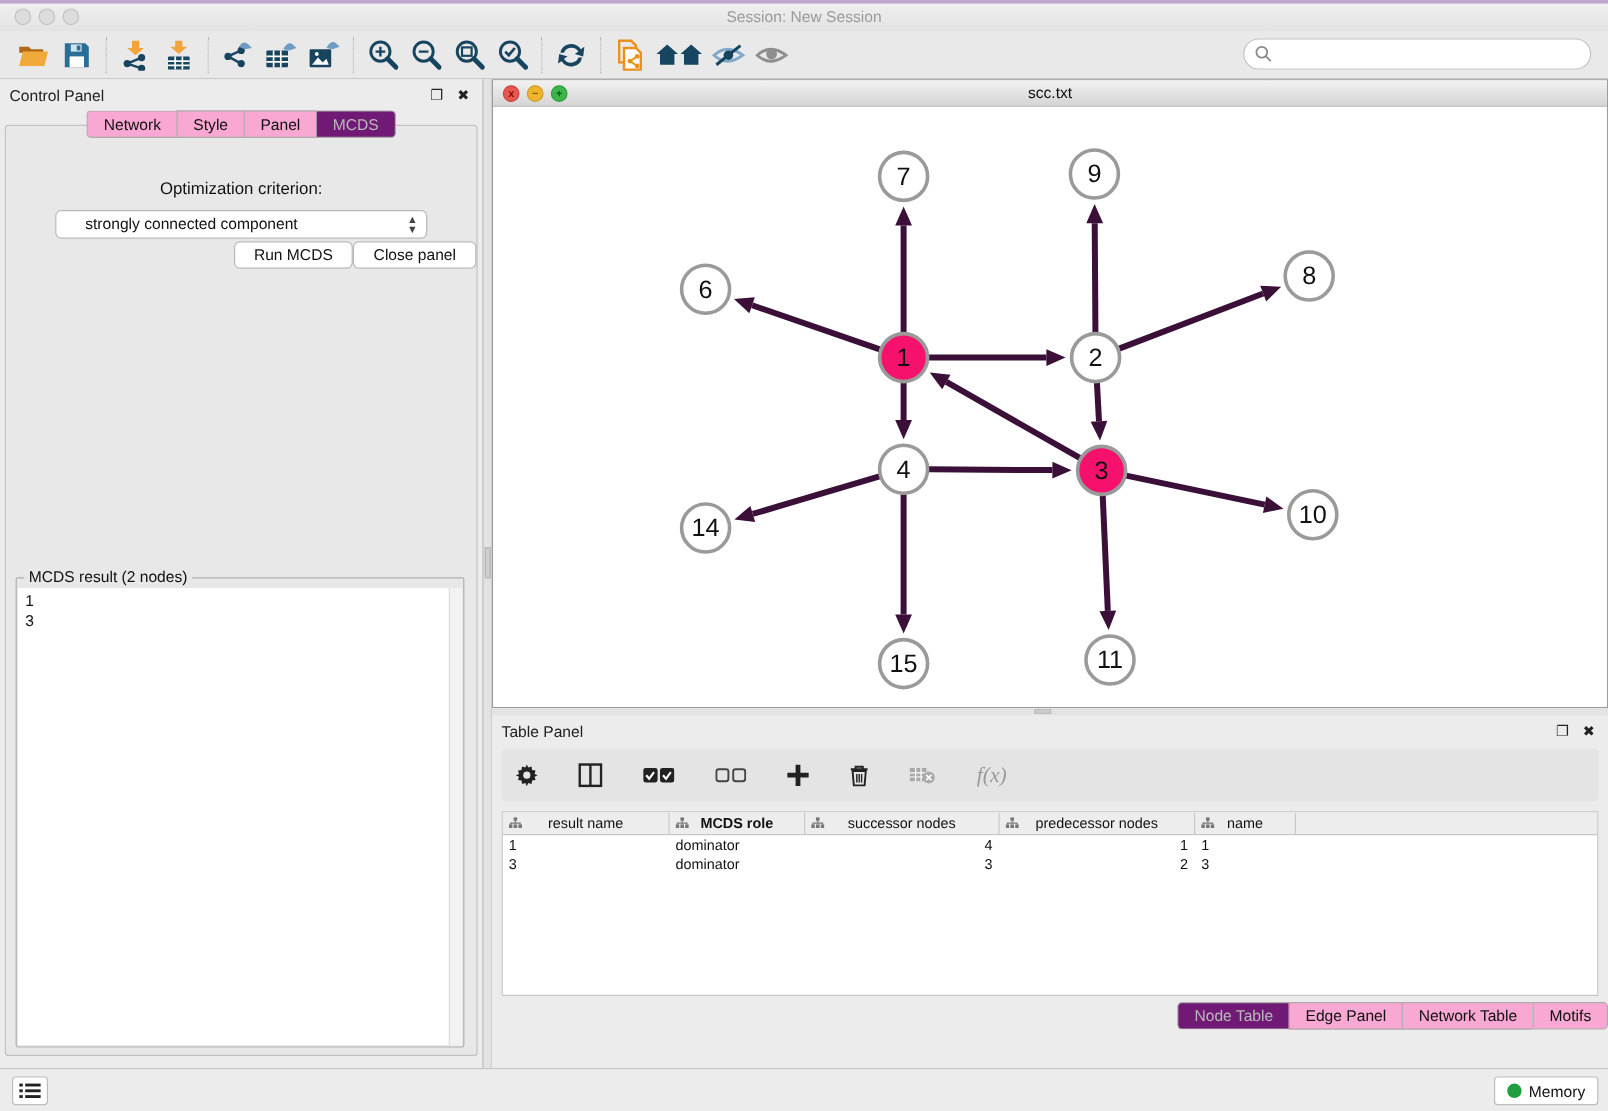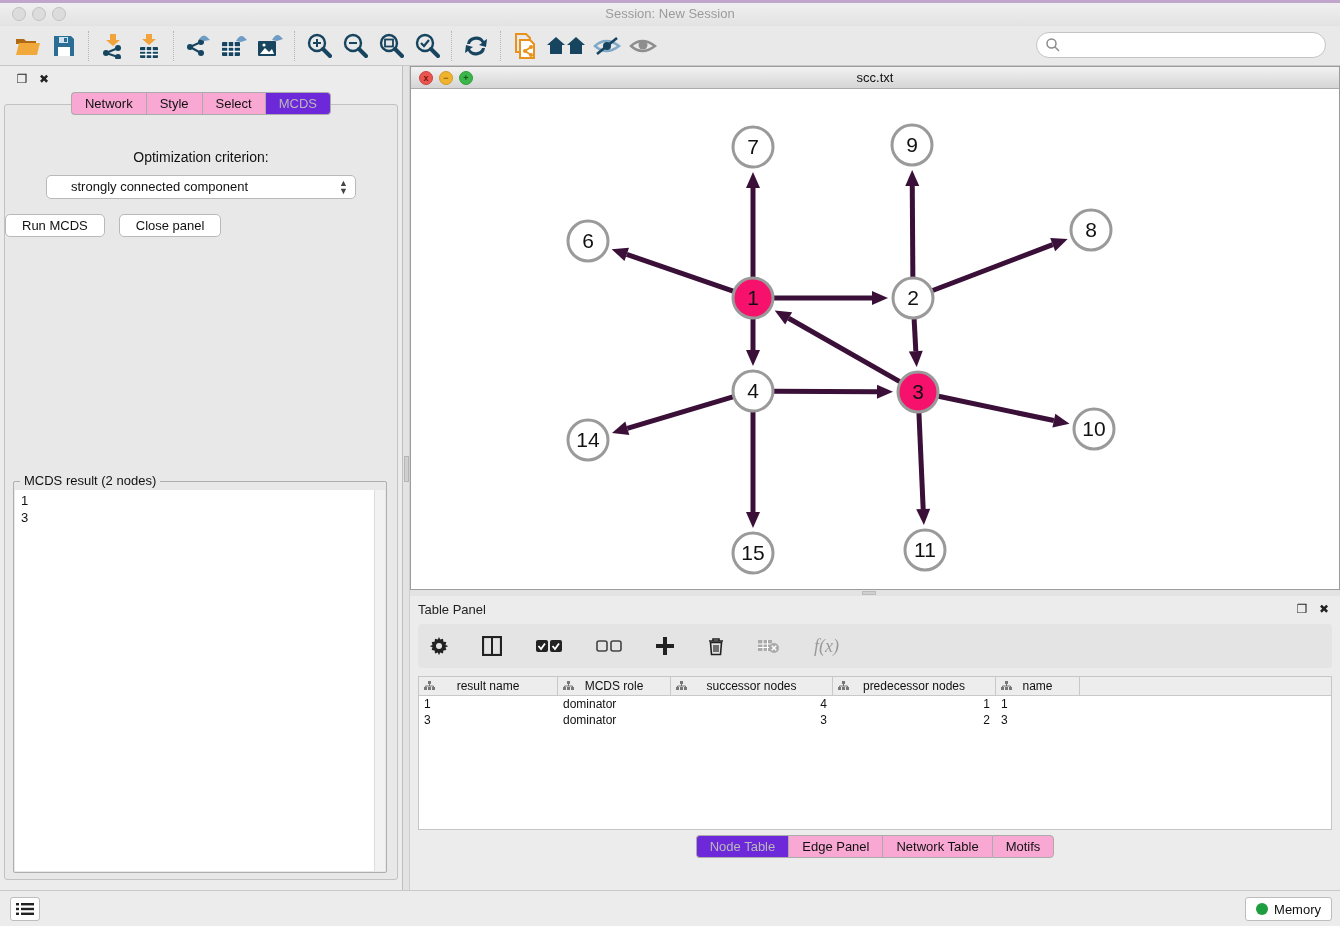--- a/index.html
+++ b/index.html
@@ -34,28 +34,28 @@
 
   
   .panel-head { height:26px; display:flex; align-items:center; padding:0 8px; }
   .panel-title { font-size:13px; color:#222; flex:1; }
   .panel-win-btn { width:16px; text-align:center; font-size:12px; color:#222; margin-left:6px; cursor:default; }
   .tabrow { display:flex; justify-content:center; position:relative; z-index:2; }
   .tab { font-size:13px; padding:3px 13px; background:#f9a8d4; border:1px solid #ABABAB;
     border-right:none; color:#111; }
   .tab:first-child { border-top-left-radius:4px; border-bottom-left-radius:4px; }
   .tab:last-child { border-right:1px solid #ABABAB; border-top-right-radius:4px; border-bottom-right-radius:4px; }
-  .tab.sel { background:#6d28d9; color:#B9B9B9; }
+  .tab.sel { background:#701a75; color:#B9B9B9; }
   #cp-body { position:absolute; left:4px; right:4px; top:38px; bottom:10px;
     background:#E8E8E8; border:1px solid #C2C2C2; border-radius:3px; }
   #opt-label { text-align:center; margin-top:44px; font-size:14px; color:#111; }
   #opt-select { position:relative; margin:10px auto 0 auto; width:310px; height:24px; background:#FFFFFF;
     border:1px solid #B9B9B9; border-radius:5px; font-size:13px; line-height:22px; padding-left:24px; color:#111; }
   #opt-select .stepper { position:absolute; right:7px; top:3px; font-size:9px; line-height:8px; color:#444; text-align:center; }
-  #cp-buttons { display:flex; justify-content:flex-start; gap:14px; margin-top:15px; }
+  #cp-buttons { display:flex; justify-content:flex-end; gap:0; margin-top:2px; }
   .push-btn { background:#FFFFFF; border:1px solid #B9B9B9; border-radius:5px;
     font-size:13px; padding:3px 16px; color:#111; font-family:"Liberation Sans",sans-serif; }
   #result-group { position:absolute; left:8px; right:10px; top:376px; bottom:6px;
     border:1px solid #AFAFAF; border-radius:2px; }
   #result-legend { position:absolute; top:-9px; left:6px; background:#E8E8E8; padding:0 4px;
     font-size:13px; color:#111; }
   #result-text { position:absolute; left:1px; right:1px; top:8px; bottom:1px; background:#FFFFFF;
     font-size:13px; color:#111; padding:2px 0 0 6px; line-height:17px; white-space:pre; }
   #result-scroll { position:absolute; right:1px; top:8px; bottom:1px; width:11px;
     background:#F2F2F2; border-left:1px solid #DDDDDD; }
@@ -84,21 +84,21 @@
   .tp-icon.disabled { color:#AAAAAA; }
   #fx-label { font-family:"Liberation Serif",serif; font-style:italic; font-size:18px; color:#9A9A9A; }
   #grid { position:absolute; left:8px; right:8px; top:80px; bottom:60px; background:#FFFFFF;
     border:1px solid #C6C6C6; overflow:hidden; }
   #grid-header { display:flex; height:19px; background:#EDEDED; border-bottom:1px solid #C9C9C9; }
   .gh-cell { display:flex; align-items:center; justify-content:center; gap:5px;
     border-right:1px solid #C9C9C9; font-size:12px; color:#111; position:relative; }
   .gh-cell svg { position:absolute; left:5px; }
   .grid-row { display:flex; height:16px; font-size:12px; color:#111; }
   .g-cell { padding:1px 6px 0 5px; overflow:hidden; white-space:nowrap; }
-  #table-tabs { position:absolute; left:0; right:0; bottom:32px; display:flex; justify-content:center; }
+  #table-tabs { position:absolute; left:0; right:0; bottom:32px; display:flex; justify-content:flex-end; }
   #tp-bottom-strip { position:absolute; left:0; right:0; bottom:24px; height:8px; background:#ECECEC; }
 
   
   #statusbar { left:0; top:890px; width:1340px; height:36px; background:#ECECEC; border-top:1px solid #C8C8C8; }
   #list-btn { position:absolute; left:10px; top:6px; width:30px; height:24px; background:#FFFFFF;
     border:1px solid #BDBDBD; border-radius:3px; display:flex; align-items:center; justify-content:center; }
   #memory-btn { position:absolute; right:8px; top:6px; height:24px; background:#FFFFFF;
     border:1px solid #BDBDBD; border-radius:3px; display:flex; align-items:center; gap:6px;
     padding:0 10px; font-size:13px; color:#111; }
   #memory-dot { width:12px; height:12px; border-radius:50%; background:#1E9E3E; }
@@ -249,27 +249,28 @@
     <svg width="16" height="16" viewBox="0 0 16 16">
         <circle cx="6.5" cy="6.5" r="4.5" fill="none" stroke="#8a8a8a" stroke-width="1.5"></circle>
         <path d="M10 10 L14 14" stroke="#8a8a8a" stroke-width="1.5"></path>
       </svg>
   </span>
   <input id="search-input" placeholder="" style="">
 </div>
 
 <div id="control-panel" class="abs">
   <div class="panel-head">
+    <span class="panel-title">Control Panel</span>
     <span class="panel-win-btn">❐</span>
     <span class="panel-win-btn">✖</span>
   </div>
   <div class="tabrow" id="cp-tabs">
       <span class="tab">Network</span>
       <span class="tab">Style</span>
-      <span class="tab">Select</span>
+      <span class="tab">Panel</span>
       <span class="tab sel">MCDS</span>
     </div>
   <div id="cp-body">
     <div id="opt-label">Optimization criterion:</div>
     <div id="opt-select">
       <span>strongly connected component</span>
       <span class="stepper">▲<br>▼</span>
     </div>
     <div id="cp-buttons">
       <button class="push-btn">Run MCDS</button>
@@ -421,21 +422,21 @@
               <g fill="#777">
                 <rect x="4" y="0" width="3" height="3"></rect>
                 <rect x="0" y="6" width="3" height="3"></rect>
                 <rect x="4" y="6" width="3" height="3"></rect>
                 <rect x="8" y="6" width="3" height="3"></rect>
               </g>
               <path d="M5.5 3 v2 M1.5 6 v-1 h8 v1" stroke="#777" fill="none"></path>
             </svg>
             <span>result name</span>
           </div>
-          <div class="gh-cell" style="width: 113px;">
+          <div class="gh-cell" style="width: 113px; font-weight: bold;">
             <svg width="11" height="10" viewBox="0 0 11 10">
               <g fill="#777">
                 <rect x="4" y="0" width="3" height="3"></rect>
                 <rect x="0" y="6" width="3" height="3"></rect>
                 <rect x="4" y="6" width="3" height="3"></rect>
                 <rect x="8" y="6" width="3" height="3"></rect>
               </g>
               <path d="M5.5 3 v2 M1.5 6 v-1 h8 v1" stroke="#777" fill="none"></path>
             </svg>
             <span>MCDS role</span>

